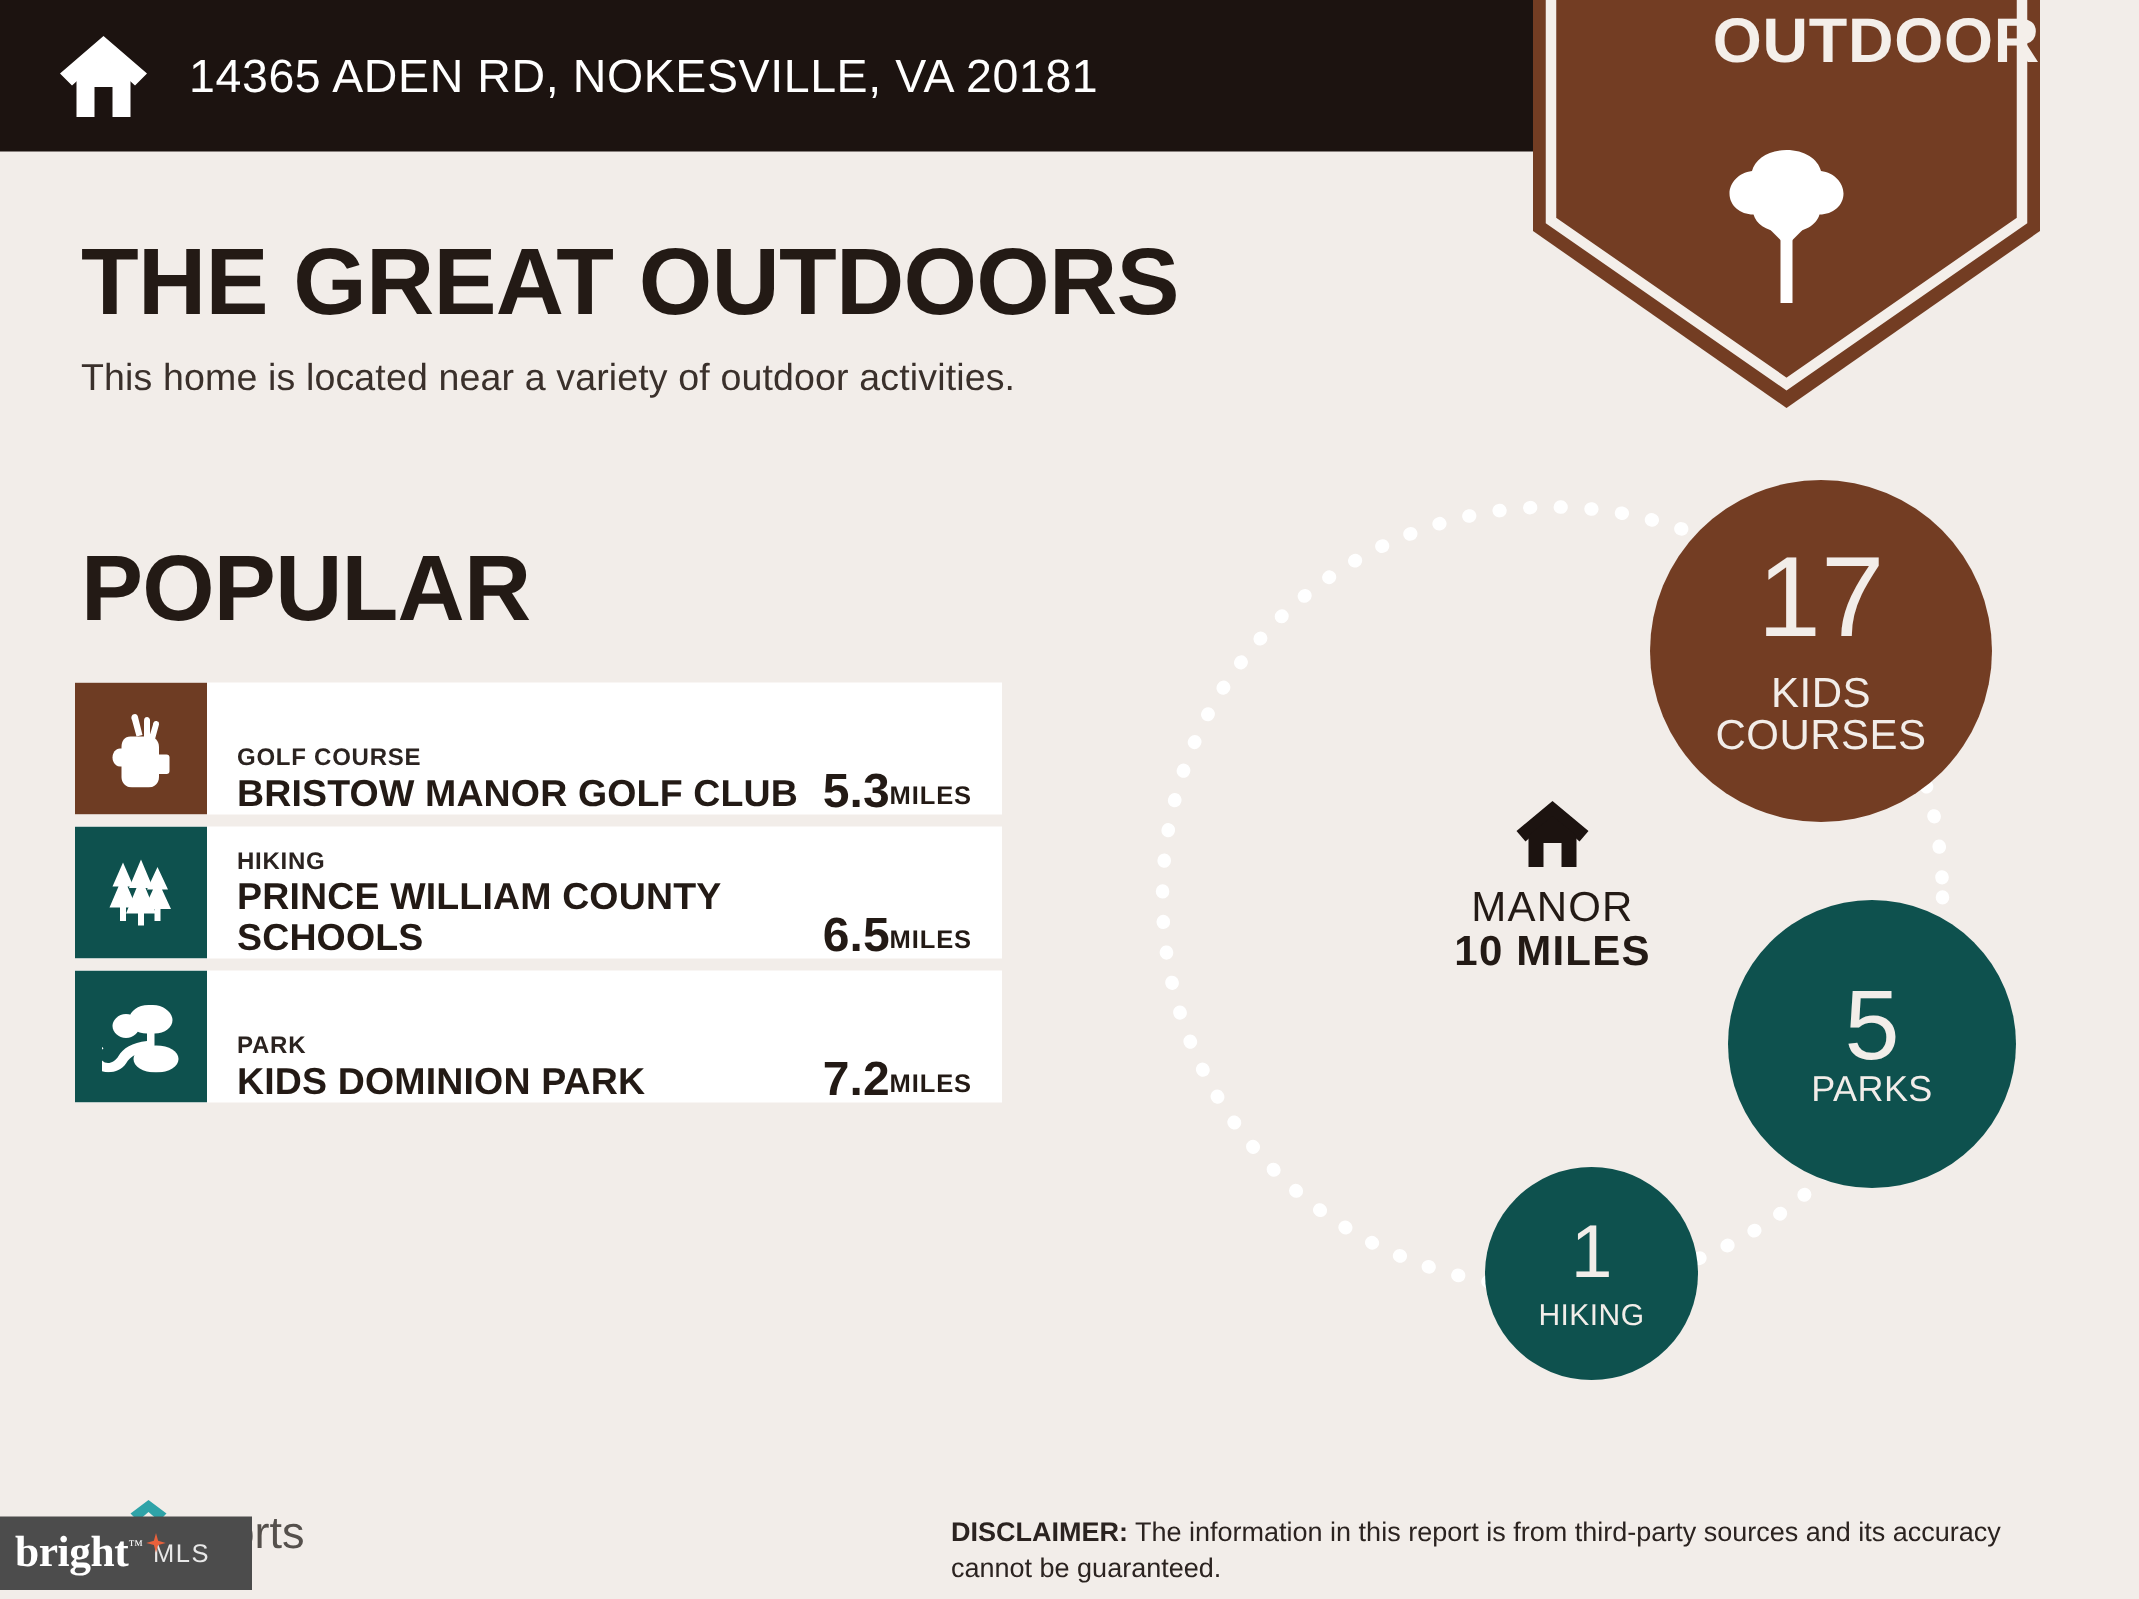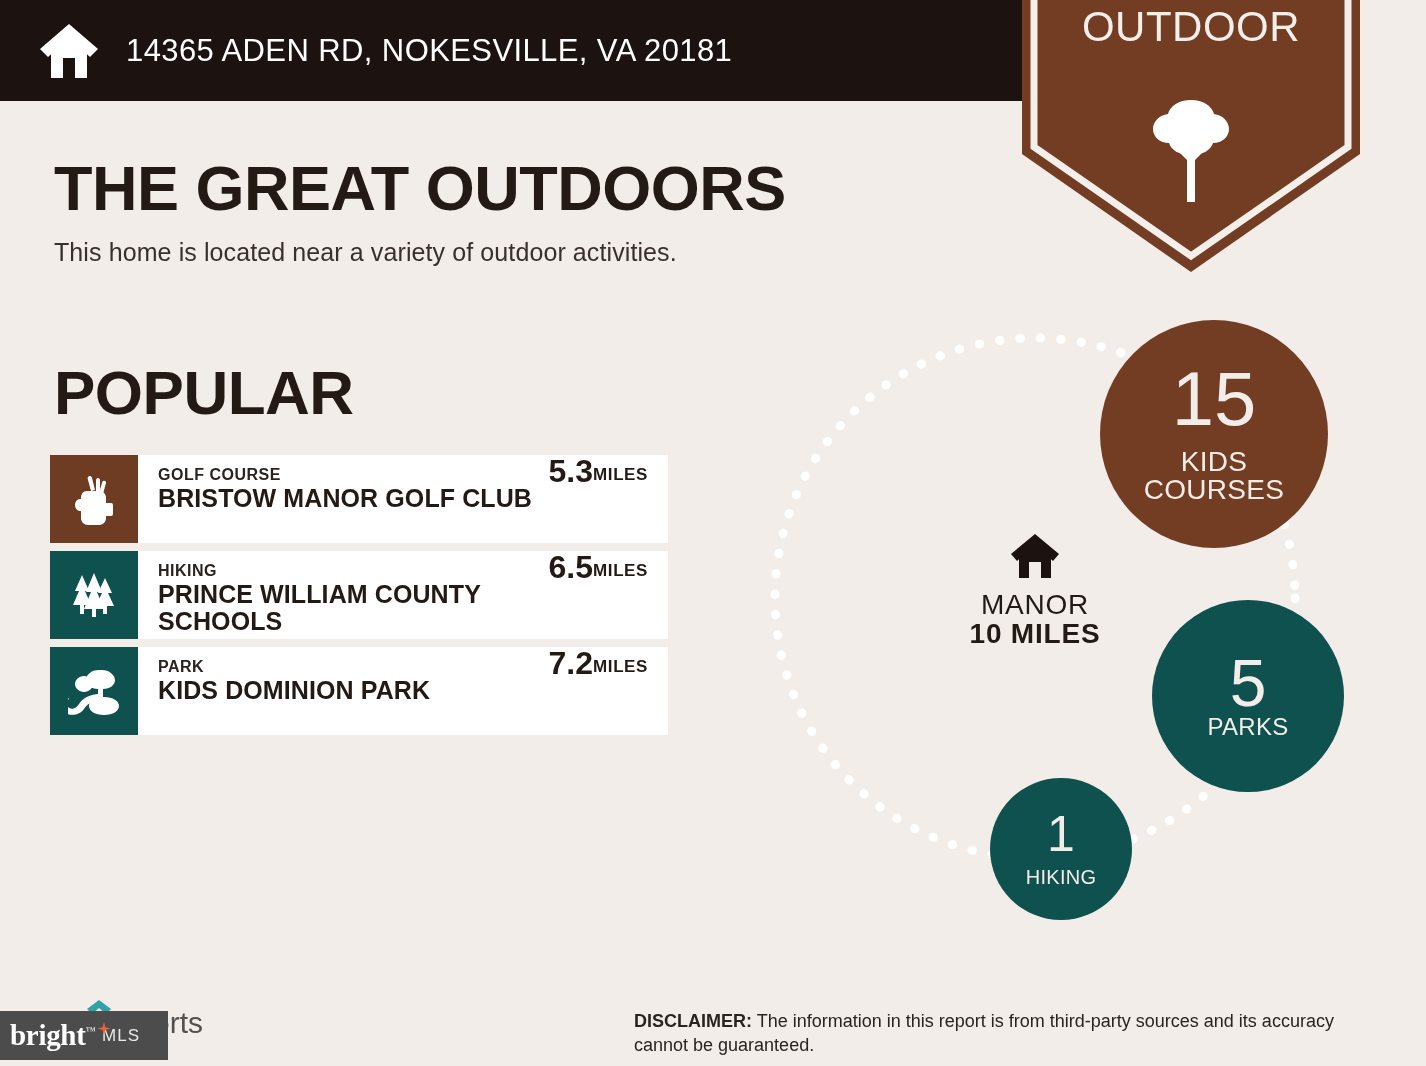--- a/index.html
+++ b/index.html
@@ -24,21 +24,21 @@
 
   
   .badge {
     position: absolute; left: 1022px; top: -8px; width: 338px; height: 280px;
   }
   .badge svg { display: block; width: 338px; height: 280px; }
   .badge-text {
     position: absolute; left: 0; top: 14px; width: 338px; text-align: center;
     color: #F4EFEA; line-height: 1.02; pointer-events: none;
   }
-  .badge-l1 { font-size: 42px; font-weight: 400; letter-spacing: 0.5px; display:block; }
+  .badge-l1 { font-size: 42px; font-weight: 700; letter-spacing: 0.5px; display:block;text-align:right; }
   .badge-l2 { font-size: 42px; font-weight: 700; letter-spacing: 0.5px; display:block; }
 
   
   .title {
     position: absolute; left: 54px; top: 152px;
     font-size: 63px; font-weight: 700; color: #231A15; letter-spacing: -0.5px;
     white-space: nowrap;
   }
   .subtitle {
     position: absolute; left: 54px; top: 238px;
@@ -46,21 +46,21 @@
     white-space: nowrap;
   }
   .section-title {
     position: absolute; left: 54px; top: 357px;
     font-size: 62px; font-weight: 700; color: #231A15; letter-spacing: -0.5px;
   }
 
   
   .list { position: absolute; left: 50px; top: 455px; width: 618px; }
   .row {
-    display: flex; align-items: flex-start; background: #FFFFFF;
+    display: flex; align-items: flex-end; background: #FFFFFF;
     height: 88px; margin-bottom: 8px; overflow: hidden;
   }
   .row-tile {
     width: 88px; height: 88px; flex: 0 0 88px;
     display: flex; align-items: center; justify-content: center;
   }
   .tile-brown { background: #6E3C23; }
   .tile-teal  { background: #0E514E; }
   .row-body {
     flex: 1 1 auto; padding: 11px 0 0 20px; min-width: 0; overflow: hidden;
@@ -253,21 +253,21 @@
     </div>
 
   </div>
 
   <div class="diagram">
     <svg class="dots" viewBox="0 0 660 640">
       <circle cx="295" cy="298" r="260" fill="none" stroke="#FFFFFF" stroke-width="9" stroke-linecap="round" stroke-dasharray="0.5 20"></circle>
     </svg>
 
     <div class="circle c-brown circle-golf">
-      <div class="c-num">15</div>
+      <div class="c-num">17</div>
       <div class="c-lbl">
         <div>KIDS</div>
         <div>COURSES</div>
       </div>
     </div>
 
     <div class="circle c-teal circle-parks">
       <div class="c-num">5</div>
       <div class="c-lbl">PARKS</div>
     </div>

